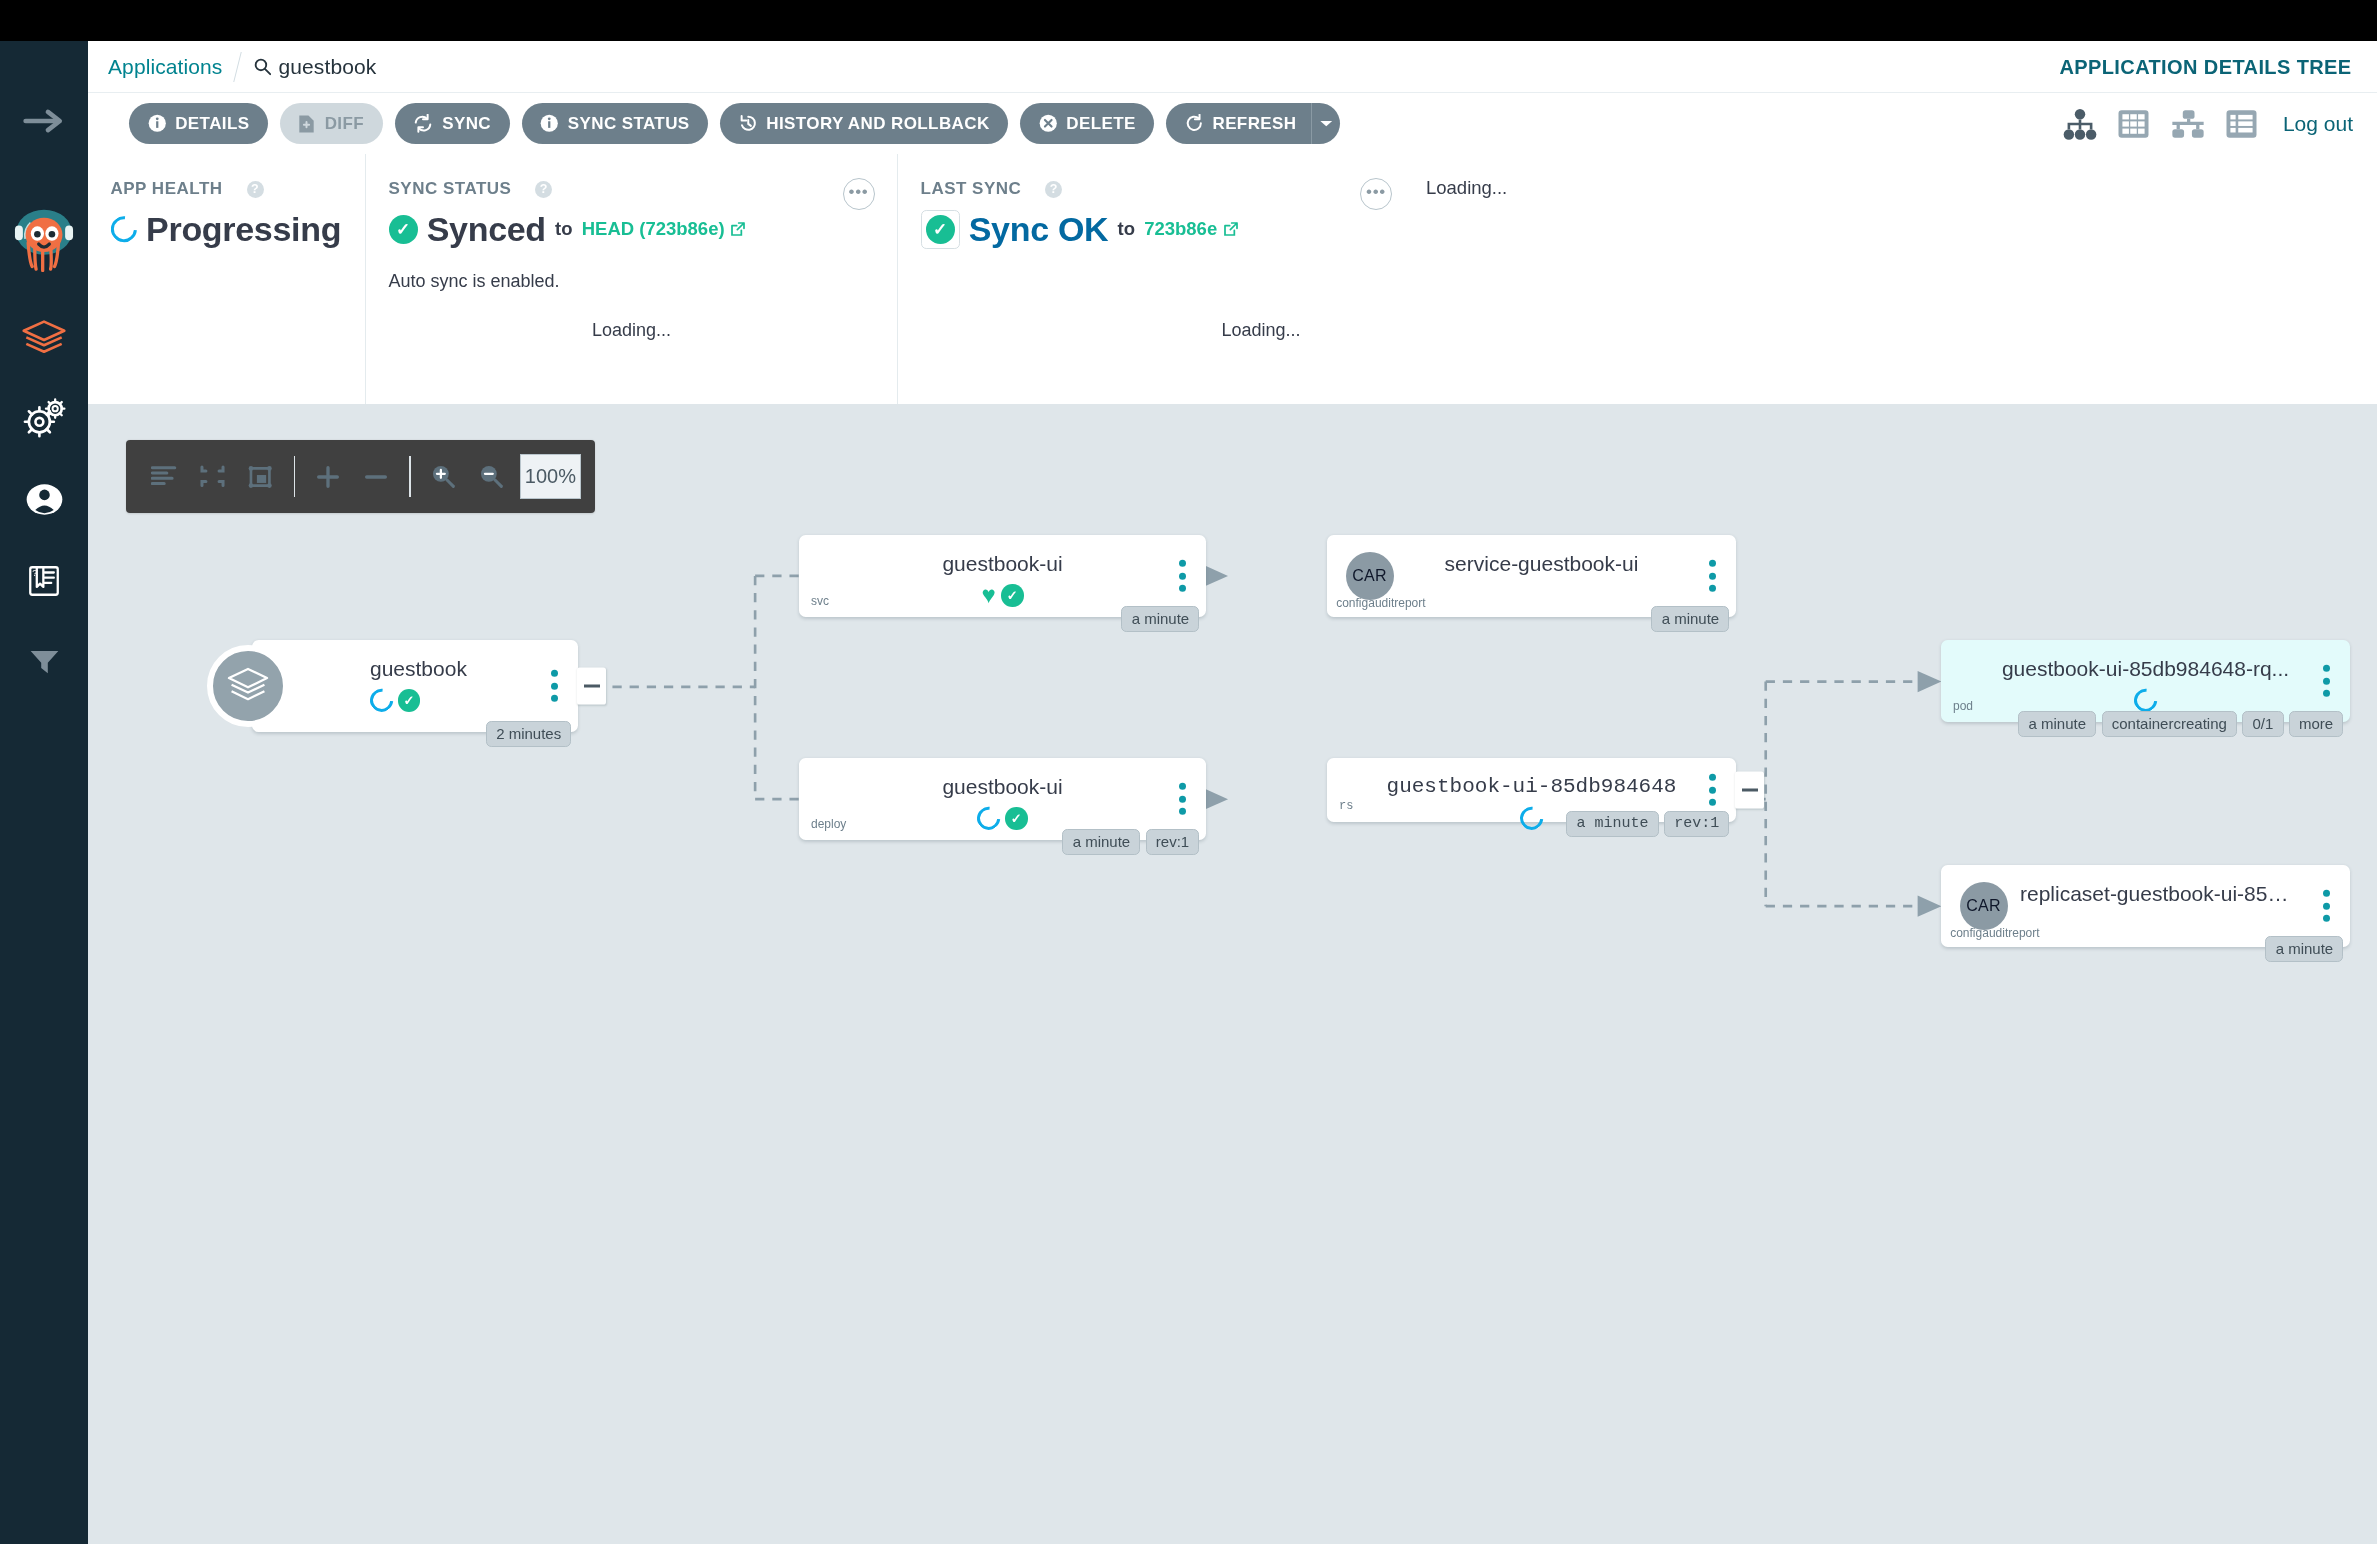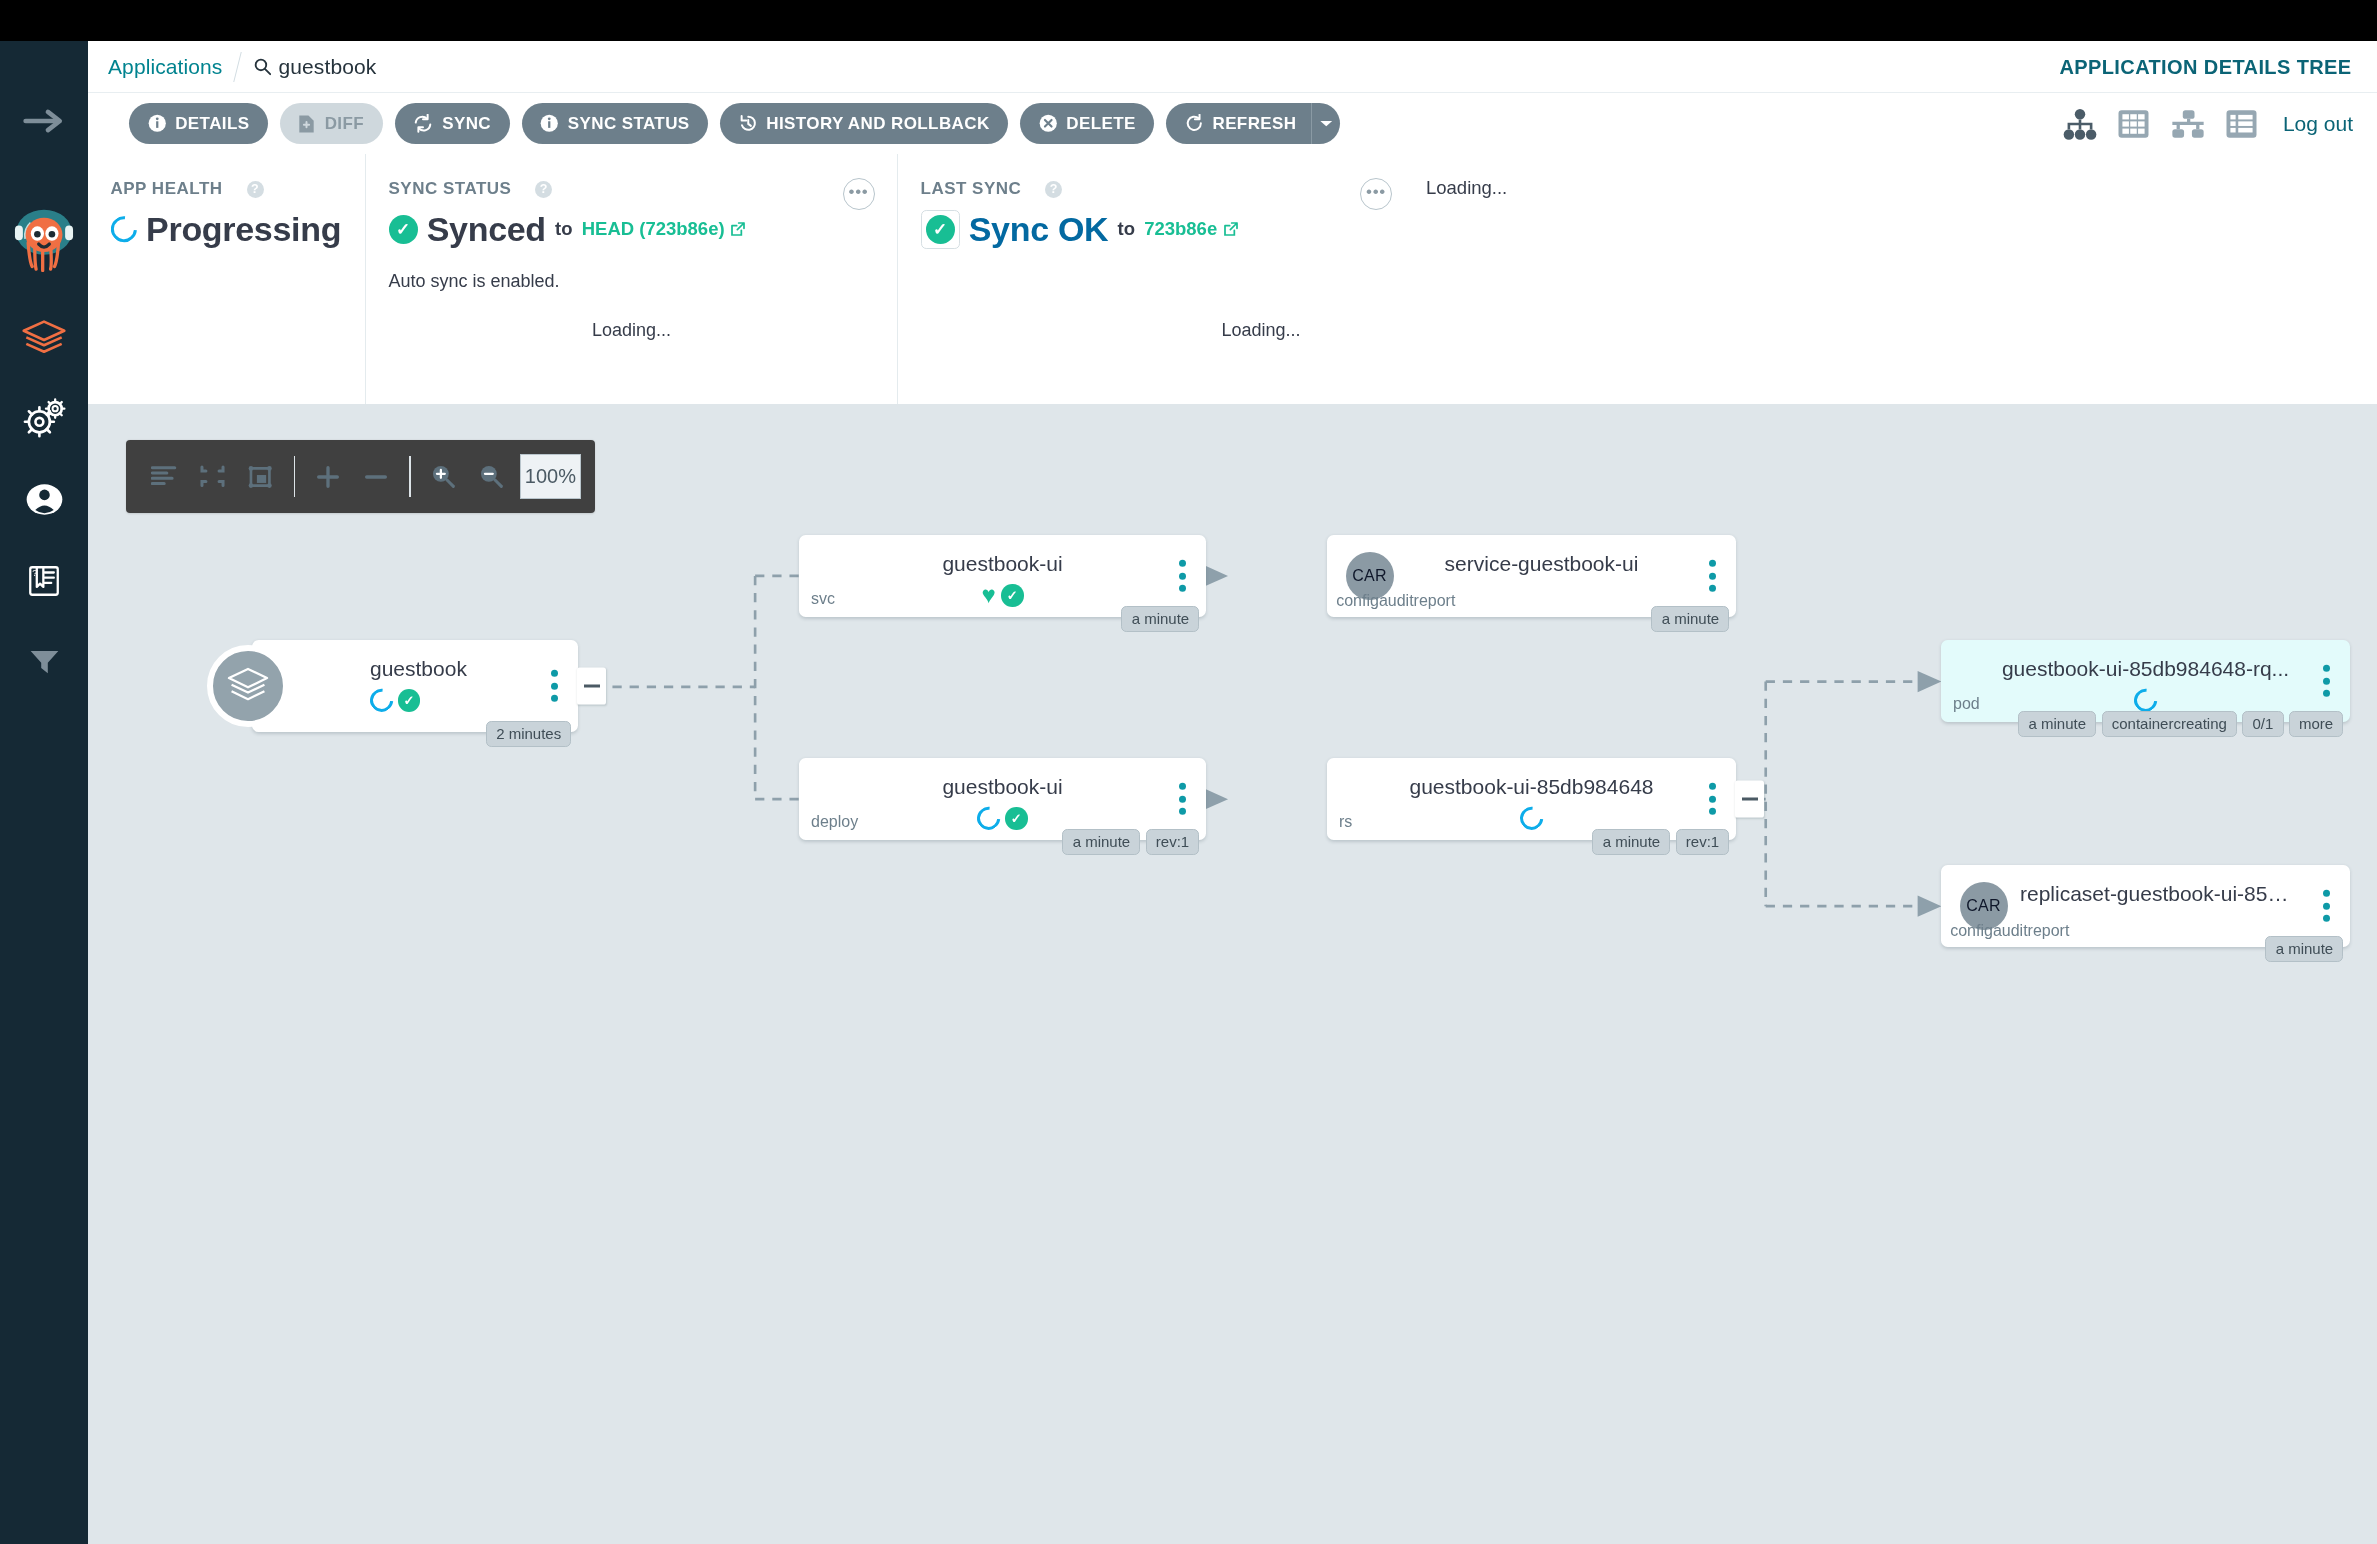--- a/index.html
+++ b/index.html
@@ -182,21 +182,21 @@
     text-align: center; font-size: 21px; color: #363c4a;
     white-space: nowrap; overflow: hidden; text-overflow: ellipsis;
     padding: 0 59px 0 59px;
   }
   .node-icons {
     position: absolute; left: 0; right: 0; top: 49px;
     display: flex; justify-content: center; align-items: center; gap: 5.3px;
   }
   .node-kind {
     position: absolute; left: 12px; bottom: 9.2px;
-    font-size: 16px; color: #6d7f8b;
+    font-size: 12px; color: #6d7f8b;
   }
   .kebab {
     position: absolute; right: 20px; top: 50%; transform: translateY(-50%);
     display: flex; flex-direction: column; gap: 5.3px; cursor: pointer;
   }
   .kebab i { width: 7.3px; height: 7.3px; border-radius: 50%; background: #0e9aa7; display:block;}
   .collapse-tab {
     position: absolute; right: -28px; top: 50%; transform: translateY(-50%);
     width: 29px; height: 37px; background: #ffffff; border-radius: 2.6px;
     display: flex; align-items: center; justify-content: center;
@@ -678,21 +678,21 @@
     <div class="kebab">
         <i></i>
         <i></i>
         <i></i>
       </div>
     <div class="pill-row">
       <span class="pill">a minute</span>
     </div>
   </div>
 
-  <div class="node" style="left:1239px; top:354px; width:409px; height:82px;">
+  <div class="node" style="left:1239px; top:354px; width:409px; height:64px;font-family:Liberation Mono, monospace;">
     <div class="node-title">guestbook-ui-85db984648</div>
     <div class="node-icons">
       <span class="spin-small"></span>
     </div>
     <div class="node-kind">rs</div>
     <div class="kebab">
         <i></i>
         <i></i>
         <i></i>
       </div>

